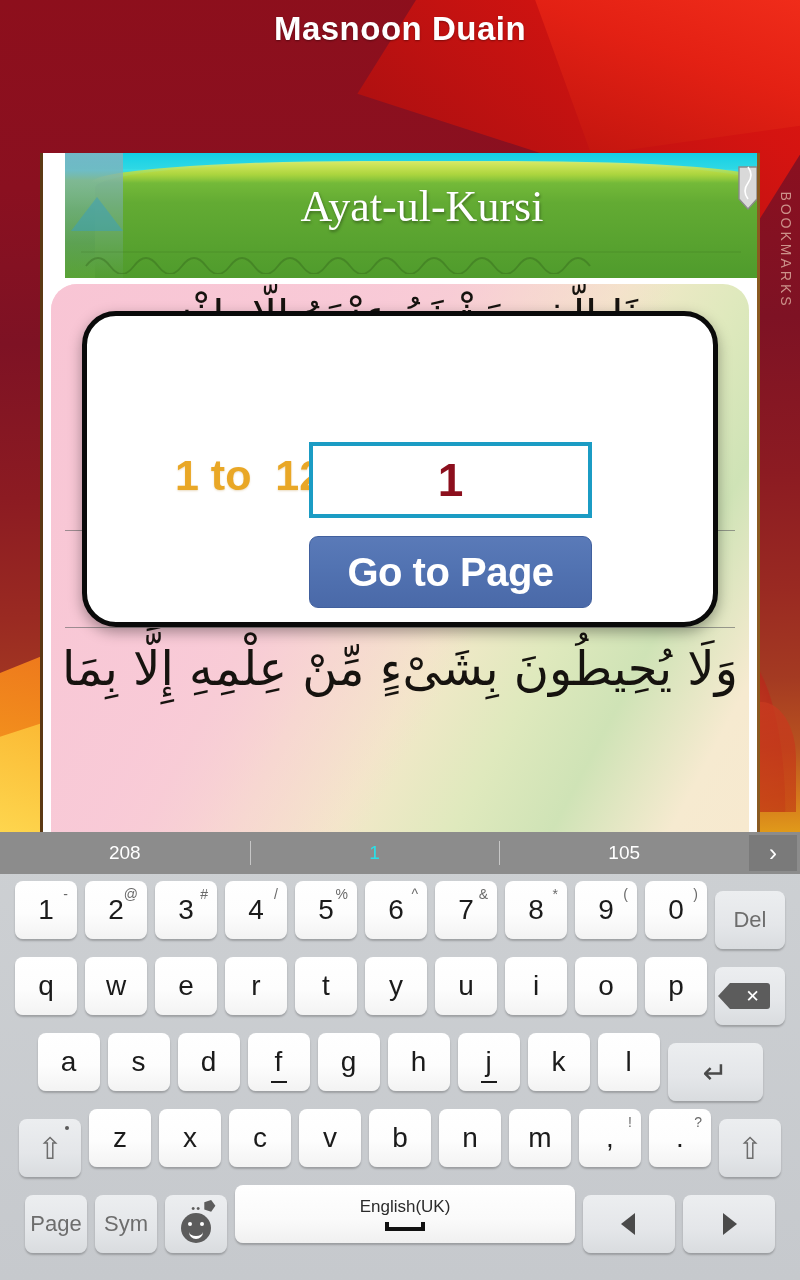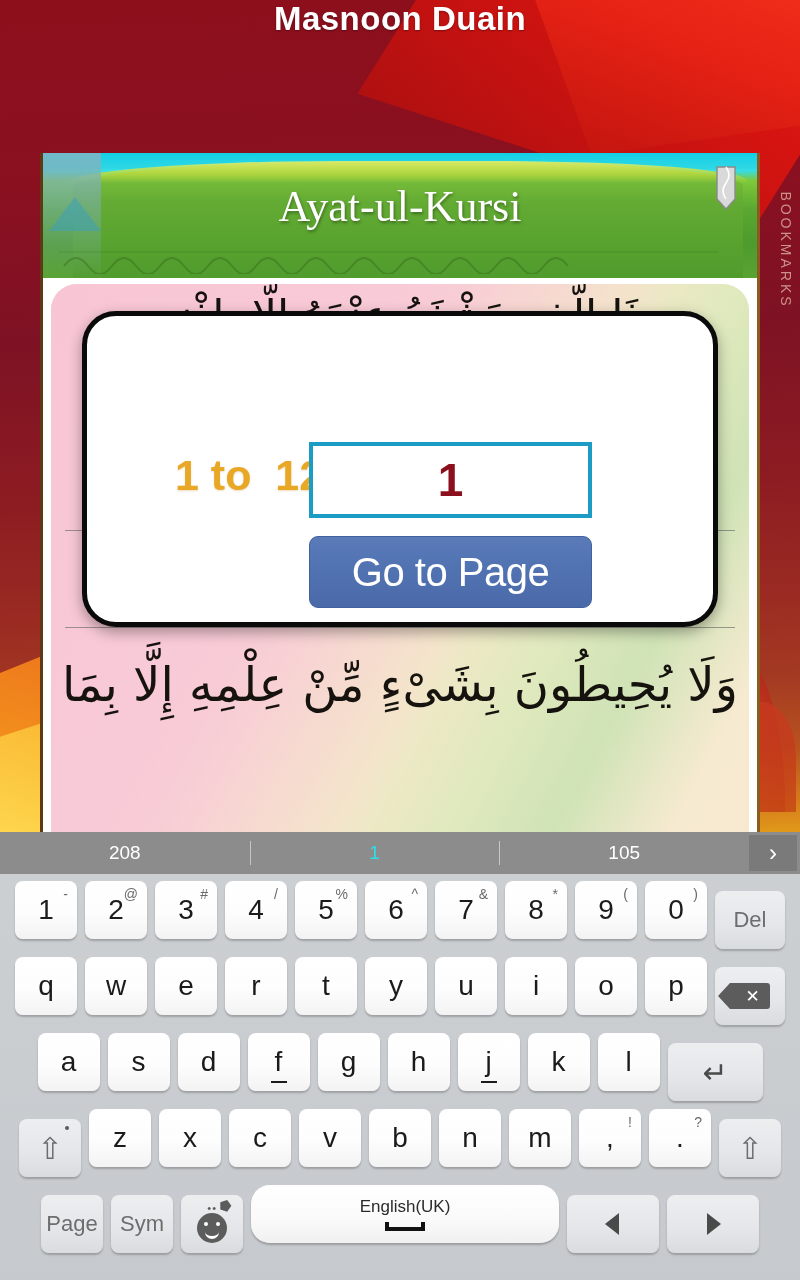--- a/index.html
+++ b/index.html
@@ -64,21 +64,21 @@
     background: linear-gradient(180deg,#f2f0ec 0%, #ddd7cf 100%); opacity:.65;
   }
   .dome:after {
     content:""; position:absolute; left: 52px; bottom: 0;
     width: 70px; height: 110px; border-radius: 50% 50% 0 0;
     background: linear-gradient(180deg,#e0341f 0%, #b41410 100%); opacity:.8;
   }
 
   
   .app-title {
-    position: absolute; left: 0; top: 0; width: 800px;
+    position: absolute; left: 0; top: 10px; width: 800px;
     text-align: center;
     color: #ffffff;
     font-size: 33px; font-weight: bold;
     letter-spacing: .5px;
     text-shadow: 0 1px 2px rgba(0,0,0,.35);
     z-index: 5;
   }
 
   
   .book-frame {
@@ -88,20 +88,21 @@
     border-right: 3px solid #8a5a20;
     background: #fff;
     overflow: hidden;
     z-index: 3;
   }
   .book-header {
     position: relative;
     width: 100%; height: 125px;
     background: linear-gradient(180deg, #25d7e8 0%, #35dde6 14%, #7fc93a 22%, #5aa832 45%, #4e9a2d 72%, #59a432 100%);
     overflow: hidden;
+    margin-left: 22px;
   }
   .bh-cyan-strip {
     position: absolute; left: 0; top: 0; width: 100%; height: 16px;
     background: linear-gradient(180deg,#14cfe6 0%, #2fd8e4 100%);
   }
   .bh-green-blob {
     position: absolute; left: 30px; top: 9px; right: 14px; bottom: 0;
     background: linear-gradient(180deg,#86c93f 0%, #63ab33 35%, #4f9b2c 100%);
     border-radius: 40% 38% 6px 6px / 26px 24px 0 0;
     filter: blur(.3px);
@@ -234,21 +235,21 @@
     text-align: center;
     outline: none;
   }
   .goto-button {
     position: absolute; left: 222px; top: 220px;
     width: 283px; height: 72px;
     background: linear-gradient(180deg,#5a7ab8 0%, #5273b2 42%, #4a69a8 100%);
     border: 1px solid #41609e;
     border-radius: 9px;
     color: #ffffff;
-    font-size: 40px; font-weight: normal;
+    font-size: 40px; font-weight: bold;
     display: flex; align-items: center; justify-content: center;
     letter-spacing: -.5px;
     cursor: pointer;
     font-stretch: condensed;
   }
 
   
   .keyboard {
     position: absolute; left: 0; top: 832px;
     width: 800px; height: 448px;
@@ -321,24 +322,23 @@
     width: 16px; height: 2px; background: #1b1b1b;
   }
   .key.num { width: 62px; }
   .key.del { width: 70px; font-size: 22px; }
   .key.bksp { width: 70px; }
   .key.enter { width: 95px; }
   .key.shift { width: 62px; }
   .key.ctrl, .key.sym { width: 62px; font-size: 22px; }
   .key.emoji { width: 62px; }
   .key.space {
-    width: 308px; height: 58px;
+    width: 340px; height: 58px;
     flex-direction: column; justify-content: center;
     background: linear-gradient(180deg,#ffffff 0%, #fafafa 60%, #f0f0f0 100%);
-    border-radius: 19px;
   }
   .key.space .lang { font-size: 17px; color: #2b2b2b; line-height: 1; margin-bottom: 7px; }
   .key.space .spacemark {
     width: 40px; height: 9px;
     border-left: 4px solid #111; border-right: 4px solid #111; border-bottom: 4px solid #111;
   }
   .key.arrow { width: 92px; }
   .key.arrow svg { display:block; }
 
   .bksp-shape {
@@ -425,21 +425,21 @@
     <div class="page-content">
       <div class="page-sheet">
         <div class="tint-pink"></div>
 
         <div class="arabic-line" style="font-size:44px; padding-top:6px; height:74px;">ذَا الَّذِى يَشْفَعُ عِنْدَهُ إِلَّا بِإِذْنِهِ</div>
         <div class="rule" style="margin-top:172px;"></div>
 
         <div class="arabic-line" style="font-size:48px; padding-top:10px; height:96px;">يَعْلَمُ مَا بَيْنَ أَيْدِيهِمْ وَمَا خَلْفَهُمْ</div>
         <div class="rule"></div>
 
-        <div class="arabic-line" style="font-size:48px; padding-top:28px; height:96px;">وَلَا يُحِيطُونَ بِشَىْءٍ مِّنْ عِلْمِهِ إِلَّا بِمَا</div>
+        <div class="arabic-line" style="font-size:48px; padding-top:12px; height:96px;">وَلَا يُحِيطُونَ بِشَىْءٍ مِّنْ عِلْمِهِ إِلَّا بِمَا</div>
       </div>
     </div>
 
   </div>
 
   <div class="dialog">
 
     <div class="range-label" style="top:135px;">1 to  125</div>
 
     <div class="page-input">1</div>

